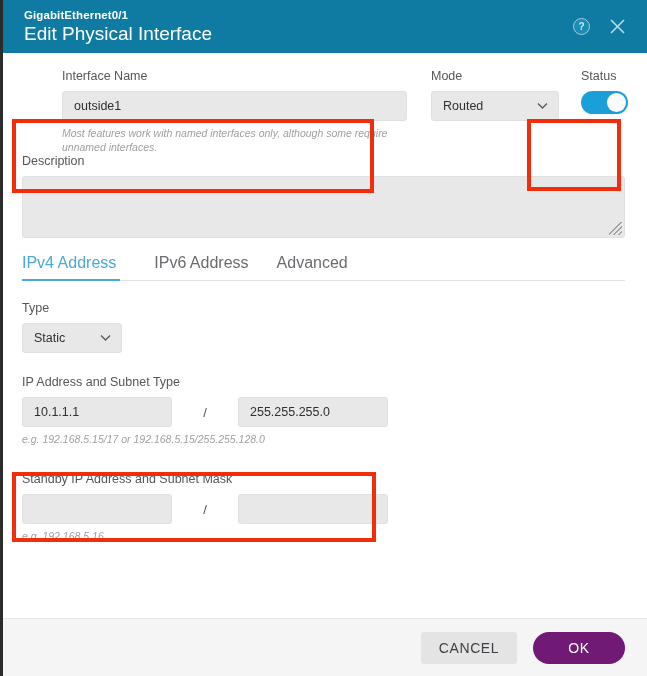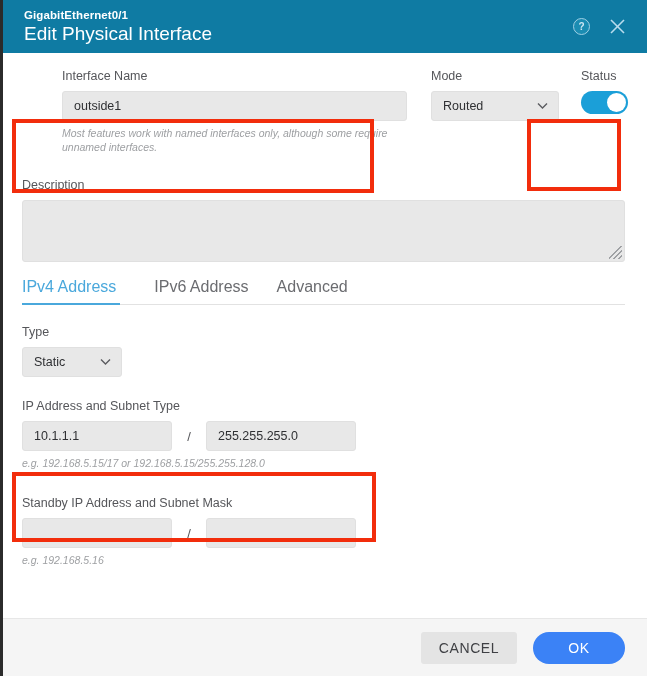--- a/index.html
+++ b/index.html
@@ -166,21 +166,21 @@
     position: absolute;
     width: 19px;
     height: 19px;
     border-radius: 50%;
     background: #ffffff;
     top: 2px;
     right: 2px;
   }
 
   
-  .desc-block { margin-top: 24px; }
+  .desc-block { margin-top: 0; }
   .desc-area {
     width: 100%;
     height: 62px;
     background: #e8e8e8;
     border: 1px solid #e0e0e0;
     border-radius: 3px;
     box-sizing: border-box;
     position: relative;
   }
   .resize-grip {
@@ -224,20 +224,21 @@
   }
 
   
   .type-block { margin-top: 20px; }
 
   
   .ip-block { margin-top: 22px; }
   .ip-row {
     display: flex;
     align-items: center;
+    gap: 16px;
   }
   .ip-addr { width: 150px; }
   .ip-mask { width: 150px; }
   .slash {
     width: 34px;
     text-align: center;
     font-size: 13px;
     color: #55565a;
     flex: none;
   }
@@ -276,21 +277,21 @@
     font-size: 14px;
     letter-spacing: 0.6px;
     font-family: "Liberation Sans", sans-serif;
     border: none;
     cursor: pointer;
     display: flex;
     align-items: center;
     justify-content: center;
   }
   .btn-cancel { background: #e4e4e4; color: #3f4044; }
-  .btn-ok { background: #3b82f6; color: #ffffff; min-width: 92px; border-radius: 16px; }
+  .btn-ok { background: #701a75; color: #ffffff; min-width: 92px; border-radius: 16px; }
 </style>
 </head>
 <body>
 
 <div class="window">
 
   <div class="left-edge"></div>
 
   <div class="header">
     <div class="header-titles">

